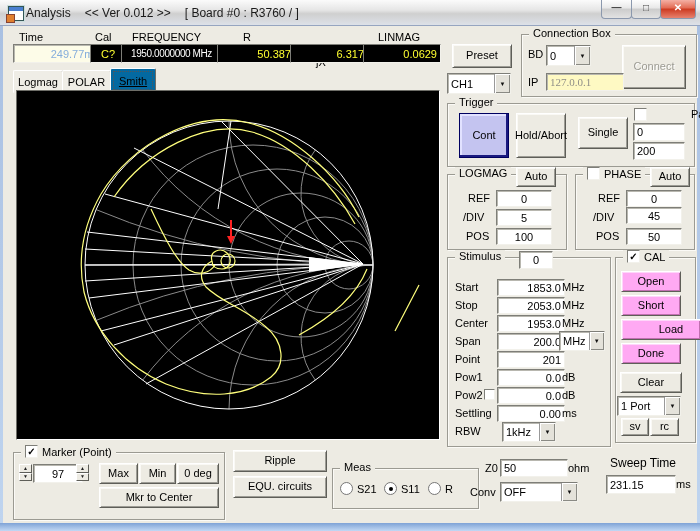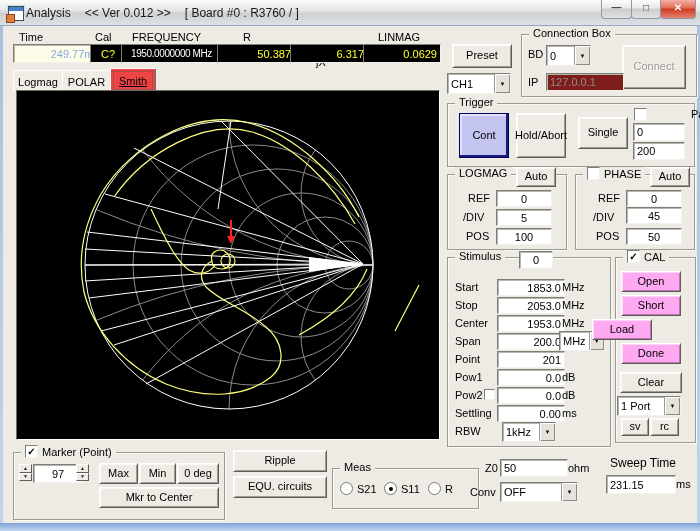--- a/index.html
+++ b/index.html
@@ -44,21 +44,21 @@
   .chk{position:absolute;width:11px;height:11px;background:#fff;border:1px solid;border-color:#7E7E78 #F2F1EB #F2F1EB #7E7E78;
       display:flex;align-items:center;justify-content:center;font-size:10px;font-weight:bold;color:#000;line-height:1;}
   .radio{width:11px;height:11px;border-radius:50%;background:#fff;border:1px solid #777;display:inline-flex;align-items:center;justify-content:center;margin-right:4px;}
   .radio .dot{width:4px;height:4px;border-radius:50%;background:#000;}
   .radio-item{position:absolute;display:flex;align-items:center;}
   .spin{position:absolute;width:13px;height:17px;display:flex;flex-direction:column;}
   .spin div{flex:1;background:#EDEBE3;border:1px solid;border-color:#FFF #5E5E58 #5E5E58 #FFF;
       display:flex;align-items:center;justify-content:center;font-size:5px;color:#222;line-height:1;}
   .tab{position:absolute;background:#EFEDE6;border:1px solid;border-color:#FFF #6E6E68 #EFEDE6 #FFF;
       border-radius:2px 2px 0 0;display:flex;align-items:center;justify-content:center;}
-  .tab.active{outline:1px dotted #555;outline-offset:-4px;background:#ef4444;text-decoration:underline;}
+  .tab.active{outline:1px dotted #555;outline-offset:-4px;background:#0369a1;text-decoration:underline;}
   .chart-box{position:absolute;left:16px;top:90px;width:422px;height:348px;
       border:1px solid;border-color:#6E6E68 #FFF #FFF #6E6E68;background:#000;}
 </style>
 </head>
 <body>
 
 <div class="page">
 
   <div class="edge" style="left:0;top:25px;width:3px;height:498px;"></div>
   <div class="edge" style="left:697px;top:25px;width:3px;height:498px;"></div>
@@ -152,21 +152,21 @@
   <div class="grp" style="left:521px;top:34px;width:174px;height:61px;">
     <div class="grp-title">Connection Box</div>
   </div>
   <div class="lbl" style="left:528px;top:48px;">BD</div>
   <div class="combo" style="left:546px;top:45px;width:43px;height:19px;">
     <div class="val">0</div>
     <div class="dd">▼</div>
   </div>
   <div class="btn disabled abs" style="left:622px;top:45px;width:62px;height:42px;">Connect</div>
   <div class="lbl" style="left:528px;top:76px;">IP</div>
-  <div class="field abs" style="left:546px;top:73px;width:70px;height:16px;background:#7f1d1d;color:#908F88;">127.0.0.1</div>
+  <div class="field abs" style="left:546px;top:73px;width:70px;height:16px;background:#fef9c3;color:#908F88;font-family:Liberation Serif, serif;">127.0.0.1</div>
 
   <div class="grp" style="left:447px;top:103px;width:246px;height:62px;">
     <div class="grp-title">Trigger</div>
   </div>
   <div class="btn active-trig abs" style="left:459px;top:113px;width:48px;height:43px;">Cont</div>
   <div class="btn abs" style="left:516px;top:113px;width:48px;height:43px;flex-direction:row;">
     <span>Hold/</span>
     <span>Abort</span>
   </div>
   <div class="btn abs" style="left:578px;top:117px;width:48px;height:30px;">Single</div>
@@ -247,21 +247,21 @@
   </div>
 
   <div class="grp" style="left:615px;top:257px;width:79px;height:184px;">
     <div class="grp-title" style="display:flex;align-items:center;">
       <span class="chk" style="position:static;margin-right:4px;">✓</span>
       <span>CAL</span>
     </div>
   </div>
   <div class="btn pink abs" style="left:621px;top:271px;width:58px;height:19px;">Open</div>
   <div class="btn pink abs" style="left:621px;top:295px;width:58px;height:19px;">Short</div>
-  <div class="btn pink abs" style="left:592px;top:319px;width:58px;height:19px;">Load</div>
+  <div class="btn pink abs" style="left:621px;top:319px;width:58px;height:19px;padding-left:20px;">Load</div>
   <div class="btn pink abs" style="left:621px;top:343px;width:58px;height:19px;">Done</div>
   <div class="btn abs" style="left:620px;top:372px;width:60px;height:19px;">Clear</div>
   <div class="combo" style="left:617px;top:396px;width:62px;height:18px;justify-content:flex-end;">
     <div class="val">1 Port</div>
     <div class="dd">▼</div>
   </div>
   <div class="btn abs" style="left:621px;top:418px;width:26px;height:16px;">sv</div>
   <div class="btn abs" style="left:650px;top:418px;width:27px;height:16px;">rc</div>
 
   <div class="grp" style="left:13px;top:452px;width:210px;height:66px;">

